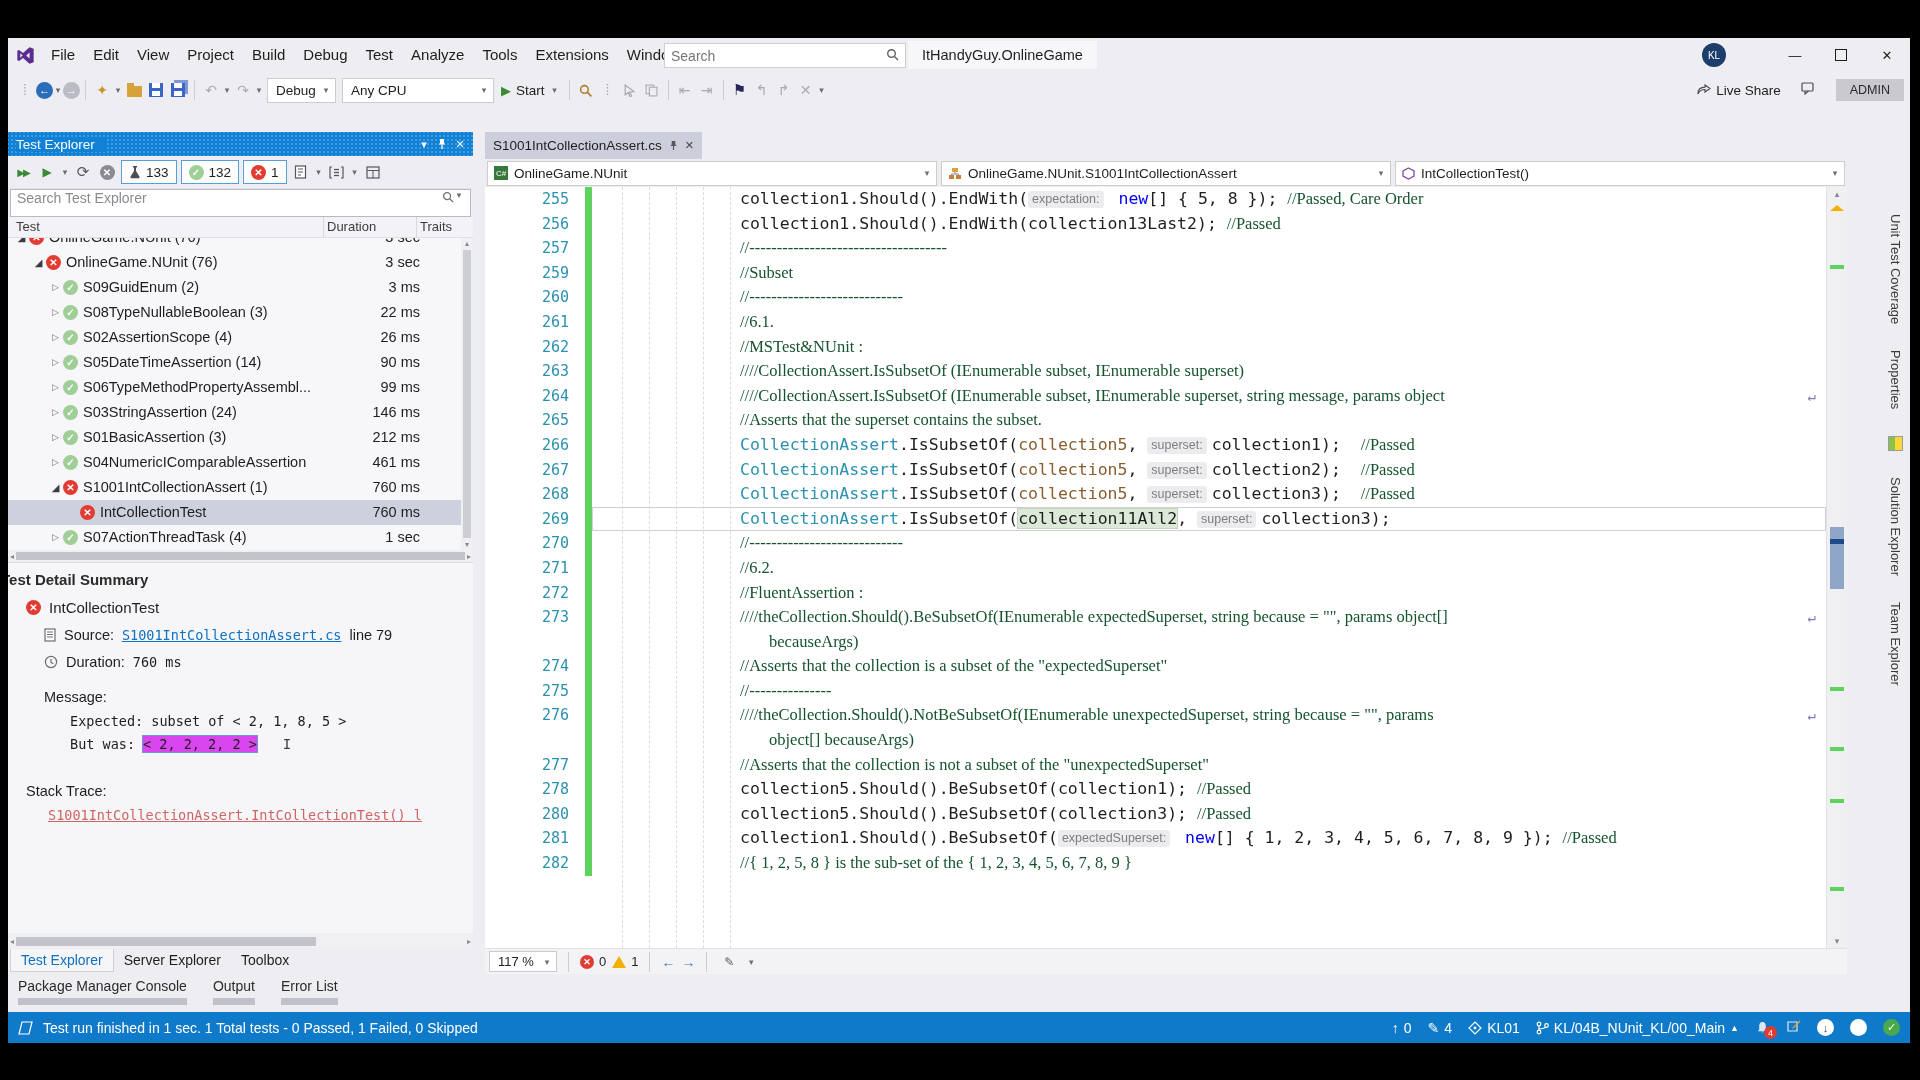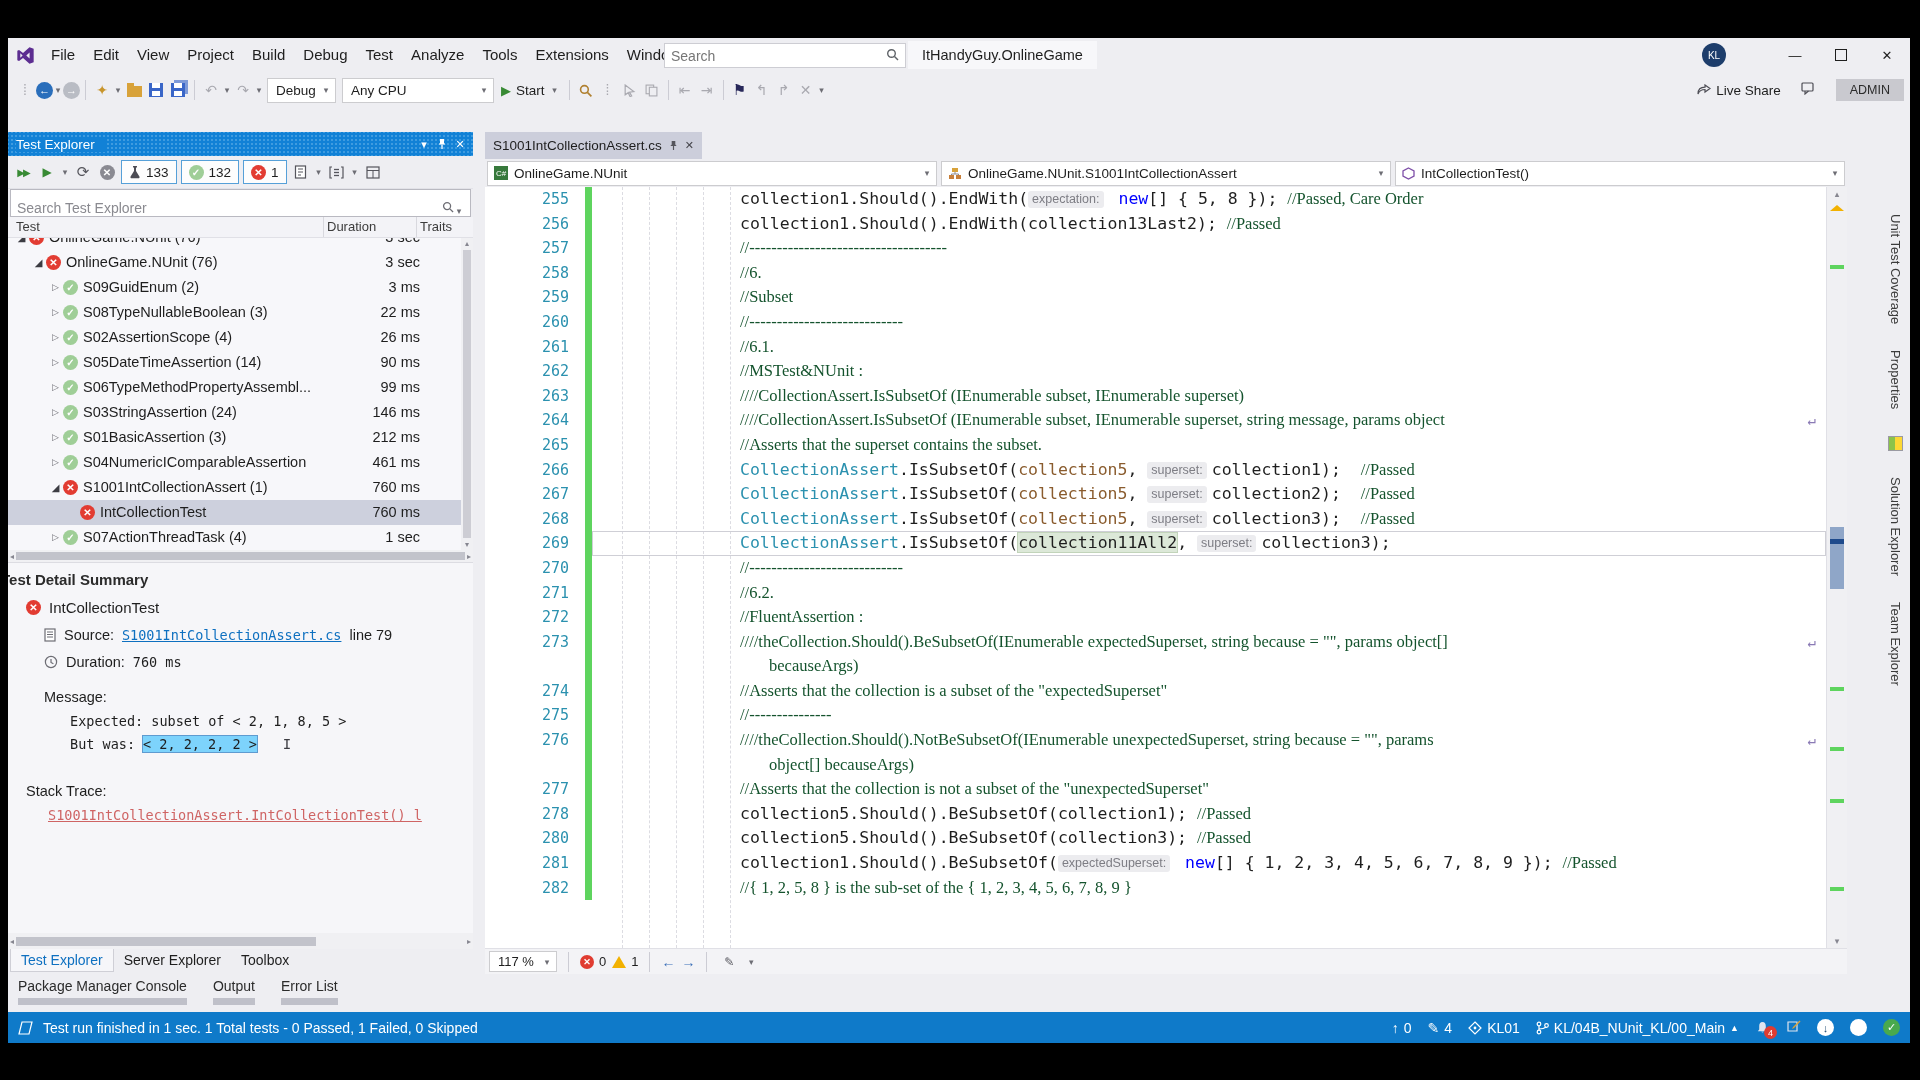--- a/index.html
+++ b/index.html
@@ -46,21 +46,21 @@
             background-image:radial-gradient(#3f9ce0 1px,transparent 1px);background-size:4px 4px;background-position:130px 2px;}
   #te-title .t{background:#1181d6;padding-right:10px;}
   #te-title .sp{flex:1;}
   .te-btn{width:18px;height:18px;display:inline-flex;align-items:center;justify-content:center;color:#fff;font-size:11px;}
   #te-toolbar{height:33px;background:#eeeef2;display:flex;align-items:center;padding:0 4px;gap:2px;border-bottom:1px solid #e2e2e8;}
   .count-box{display:inline-flex;align-items:center;gap:5px;border:1px solid #56a0d8;background:#fdfdfd;height:22px;padding:0 7px;
              font-size:13.5px;color:#1e1e1e;margin:0 1px;}
   .dot{width:15px;height:15px;border-radius:50%;color:#fff;font-size:10px;font-weight:bold;display:inline-flex;align-items:center;justify-content:center;}
   .dot.pass{background:#9fce97;}
   .dot.fail{background:#e23c32;}
-  #te-search{height:27px;display:flex;align-items:flex-end;background:#fff;border:1px solid #b9b9c1;margin:0 2px;
+  #te-search{height:27px;display:flex;align-items:flex-start;background:#fff;border:1px solid #b9b9c1;margin:0 2px;
              padding:0 6px;font-size:14px;color:#8a8a90;}
   #te-search .sp{flex:1;}
   #te-header{height:20px;position:relative;background:#f3f3f7;border-bottom:1px solid #e0e0e6;font-size:13px;color:#3b3b3b;overflow:hidden;}
   #te-header .h1{position:absolute;left:8px;top:2px;}
   #te-header .h2{position:absolute;left:319px;top:2px;}
   #te-header .h3{position:absolute;left:412px;top:2px;}
   #te-header .vs1,#te-header .vs2{position:absolute;top:0;height:20px;width:1px;background:#d8d8de;}
   #te-header .vs1{left:315px;} #te-header .vs2{left:408px;}
   #tree{flex:0 0 312px;background:#f7f7fa;overflow:hidden;position:relative;}
   .trow{height:25px;display:flex;align-items:center;font-size:14.5px;color:#1e1e1e;position:relative;}
@@ -74,21 +74,21 @@
   #tree-vscroll .thumb{flex:1;width:8px;background:#cdcdd4;margin:2px 0;}
   .hscroll{height:13px;background:#f0f0f3;display:flex;align-items:center;font-size:8px;color:#868690;padding:0 2px;gap:2px;}
   .hscroll .thumb{height:8px;background:#c2c3cb;}
   
   #detail{flex:0 0 370px;background:#f6f6f9;border-top:1px solid #dcdce2;position:relative;font-size:14.5px;color:#1e1e1e;overflow:hidden;}
   #detail-title{position:absolute;left:0;top:8px;font-size:15px;font-weight:bold;color:#2b2b2b;margin-left:-7px;white-space:nowrap;}
   .drow{position:absolute;display:flex;align-items:center;gap:8px;white-space:nowrap;}
   .mono{font-family:"DejaVu Sans Mono",monospace;font-size:13.5px;}
   .link-blue{color:#0e70c0;text-decoration:underline;}
   .link-red{color:#cf6464;text-decoration:underline;}
-  .selhl{background:#7dd3fc;outline:1px solid #5f9bd0;}
+  .selhl{background:#d946ef;outline:1px solid #5f9bd0;}
   .ibeam{color:#3c3c42;font-size:14px;margin-left:18px;}
   #detail-hscroll{height:16px;background:#f0f0f3;display:flex;align-items:center;font-size:8px;color:#868690;padding:0 2px;gap:2px;}
   #detail-hscroll .thumb{height:9px;background:#c2c3cb;}
   
   #dock-tabs{height:26px;display:flex;align-items:flex-start;background:#eeeef2;padding-left:2px;}
   .dtab{font-size:14px;padding:3px 10px;color:#1e1e1e;}
   .dtab.active{background:#f6f6f9;color:#0e70c0;border:1px solid #cfcfd6;border-top:none;}
   
   #bottom-dock{position:absolute;left:0;top:936px;width:100%;height:38px;background:#eeeef2;display:flex;gap:26px;
                padding-left:10px;align-items:flex-start;}
@@ -554,25 +554,20 @@
                 <span class="lnum">256</span>
                 <span class="cbar"></span>
                 <div class="ltext"><span class="sc">collection1.Should().EndWith(collection13Last2); </span><span class="sm">//Passed</span></div>
               </div>
               <div class="crow">
                 <span class="lnum">257</span>
                 <span class="cbar"></span>
                 <div class="ltext"><span class="sm">//------------------------------------</span></div>
               </div>
               <div class="crow">
-                <span class="lnum">258</span>
-                <span class="cbar"></span>
-                <div class="ltext"><span class="sm">//6.</span></div>
-              </div>
-              <div class="crow">
                 <span class="lnum">259</span>
                 <span class="cbar"></span>
                 <div class="ltext"><span class="sm">//Subset</span></div>
               </div>
               <div class="crow">
                 <span class="lnum">260</span>
                 <span class="cbar"></span>
                 <div class="ltext"><span class="sm">//----------------------------</span></div>
               </div>
               <div class="crow">

